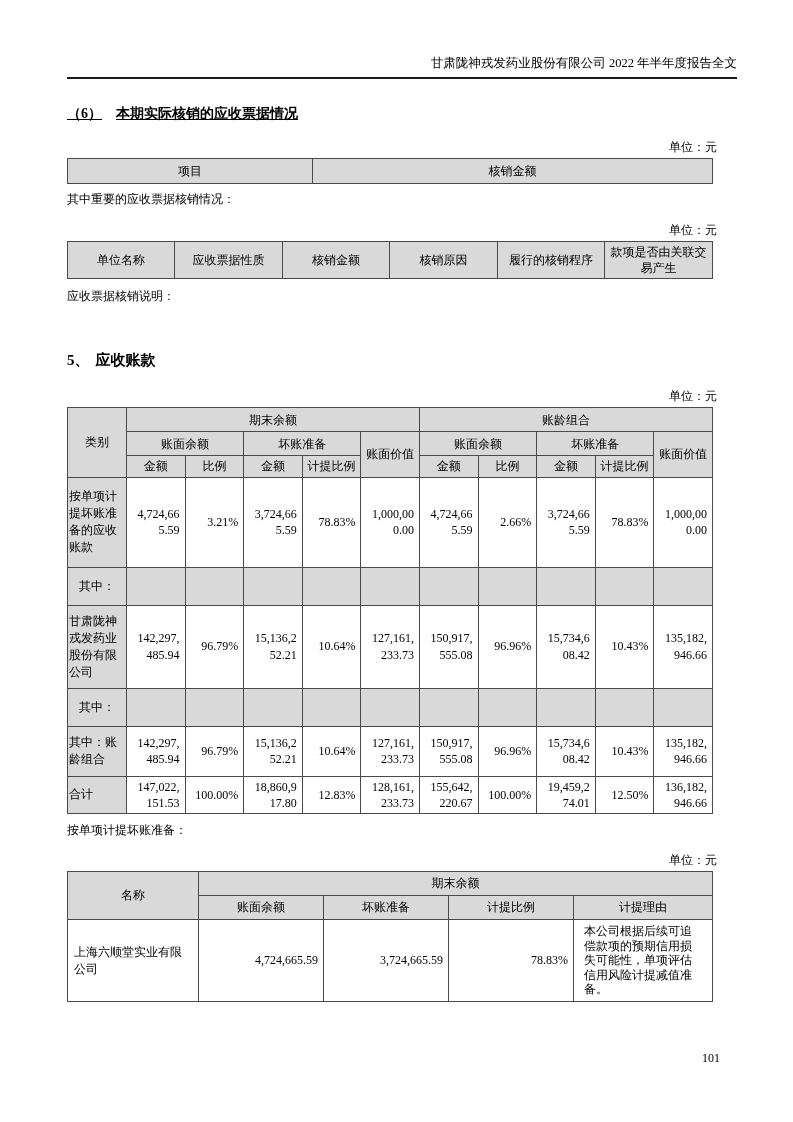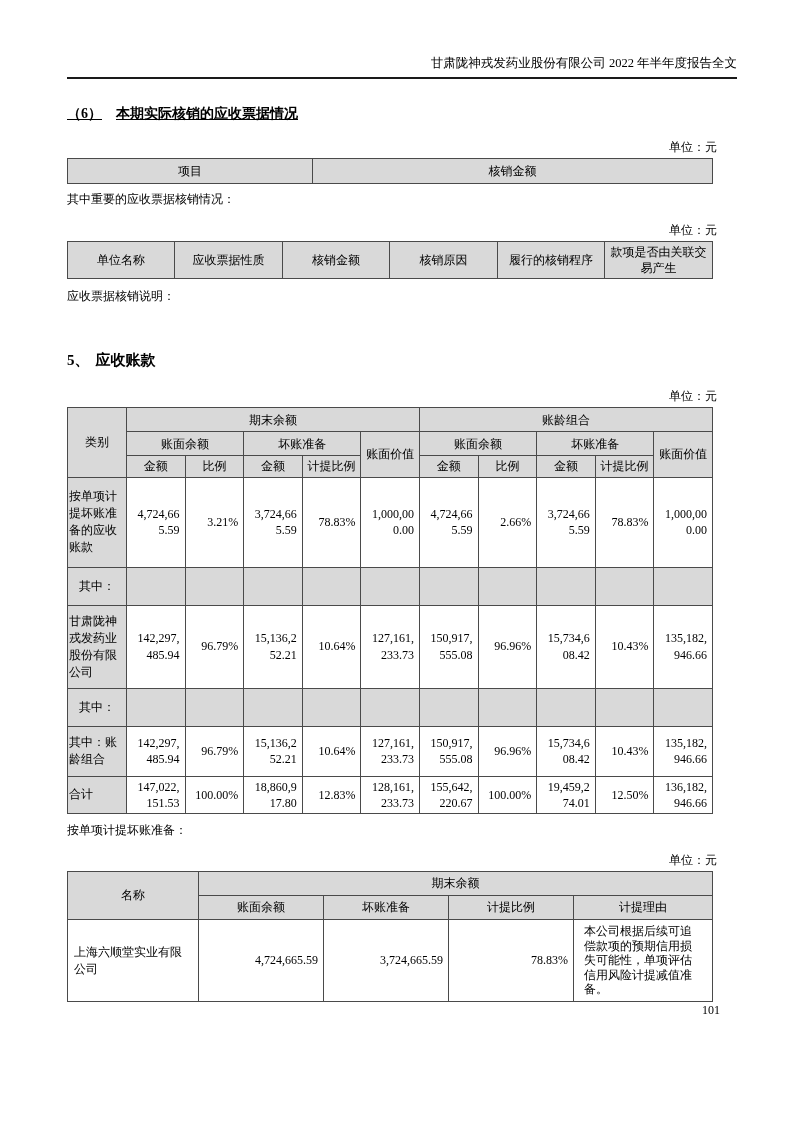--- a/index.html
+++ b/index.html
@@ -55,21 +55,21 @@
   .sub-row td { background:#d9d9d9; }
   .name-cell { text-align:left; padding:2px 6px; background:#fff; }
   .reason-cell { text-align:left; padding:4px 10px; line-height:1.22; }
 
   .h25 tr, tr.h25 { height:25px; } tr.h24 { height:24px; } tr.h30 { height:16px; }
   tr.h42 { height:36px; } tr.h90 { height:90px; } tr.h38 { height:38px;border-radius:8px; }
   tr.h83 { height:83px; } tr.h50 { height:50px; } tr.h36 { height:36px; }
   tr.h74 { height:74px; }
 
   .page-footer {
-    position:absolute; top:1003px; right:73px;
+    position:absolute; top:1051px; right:73px;
     font-size:12px;
   }
 </style>
 </head>
 <body>
 
 <div class="page">
 
   <div class="doc-header">甘肃陇神戎发药业股份有限公司 2022 年半年度报告全文</div>
 

